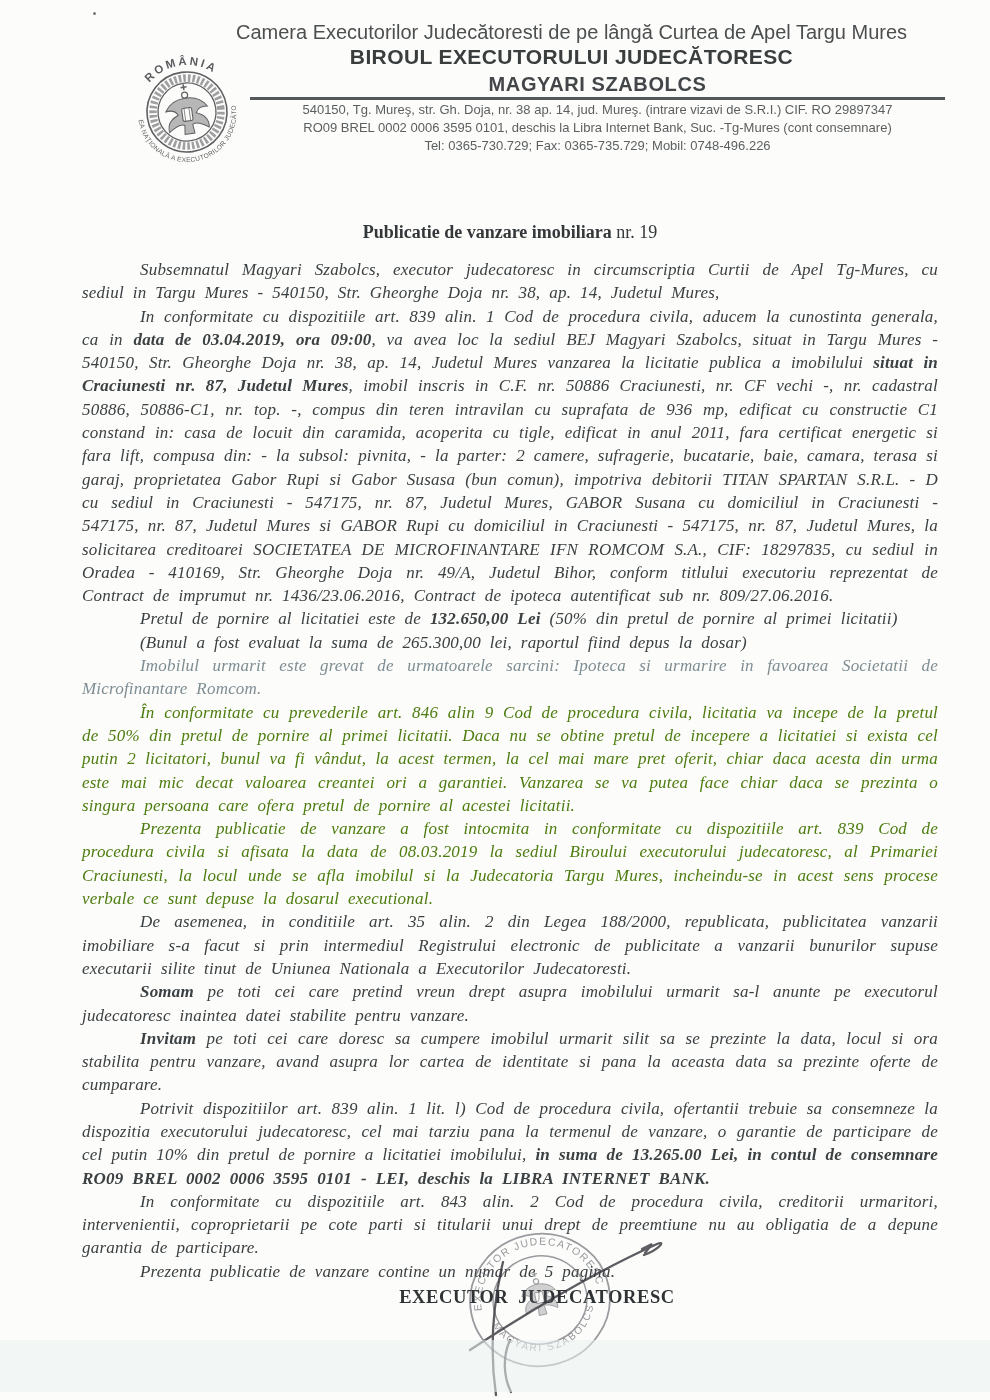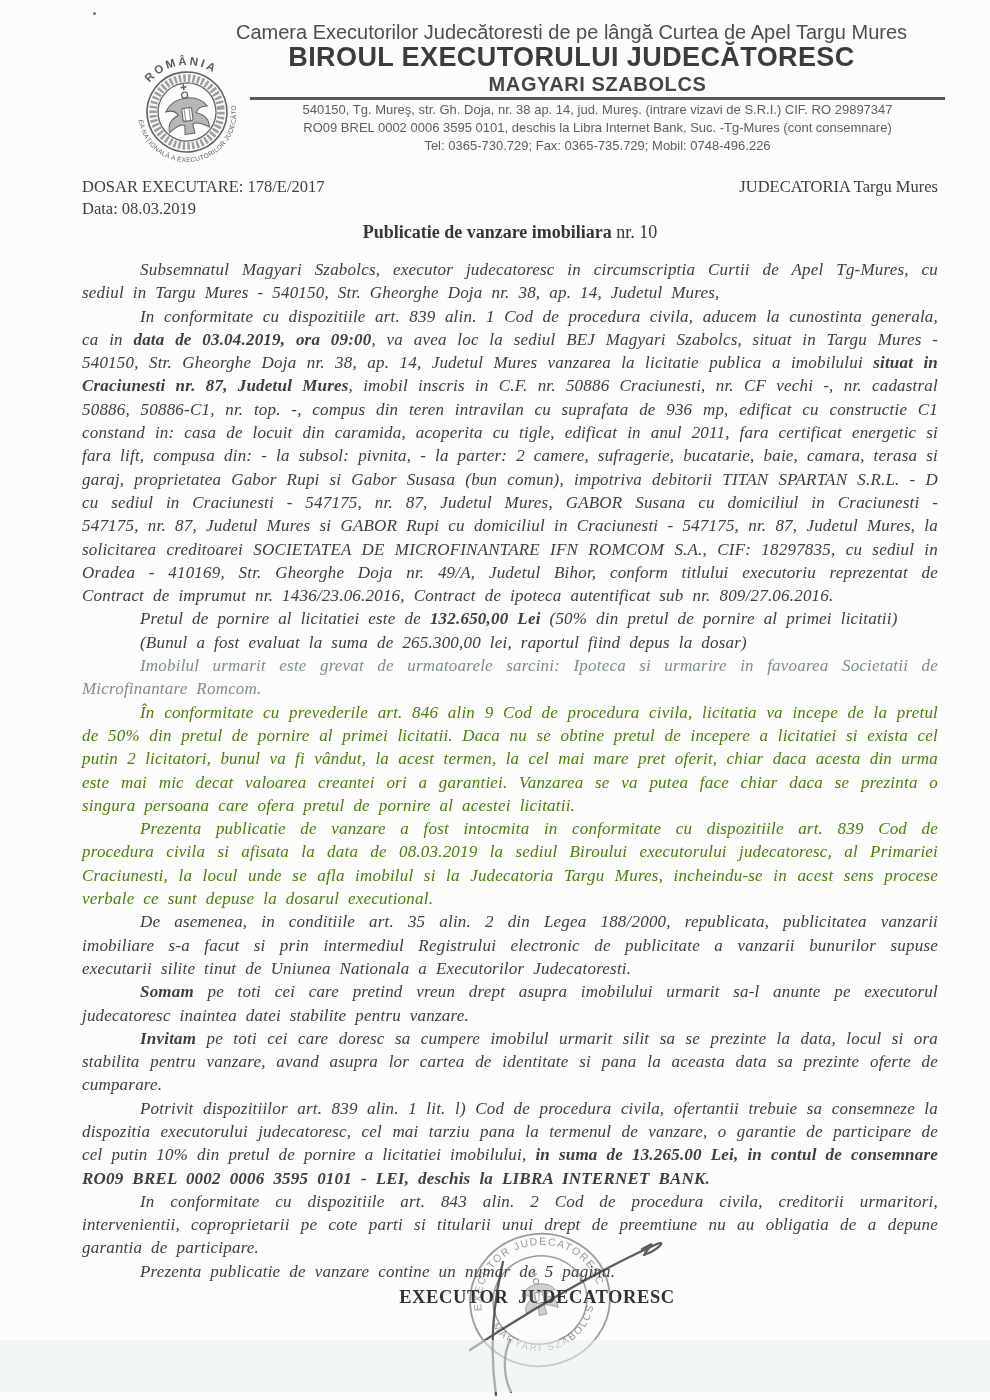--- a/index.html
+++ b/index.html
@@ -13,21 +13,21 @@
   .speck { position:absolute; left:93px; top:12px; width:3px; height:3px;
     background:#777; border-radius:50%; }
 
   
   .letterhead { position:absolute; top:22px; left:0; right:0; }
   .union-seal { position:absolute; left:112px; top:18px; }
   .head-text { margin-left:250px; width:695px; text-align:center;
     font-family:"Liberation Sans", sans-serif; }
   .camera-line { font-size:20px; line-height:20px; color:#4c4f50;
     transform:translateX(-26px); }
-  .office-title { font-size:27px; line-height:30px; font-weight:bold;
+  .office-title { font-size:21px; line-height:30px; font-weight:bold;
     color:#3a3d3e; letter-spacing:.4px; transform:translateX(-26px); }
   .officer-name { font-size:20px; line-height:24px; font-weight:bold;
     color:#434648; letter-spacing:.6px; }
   .head-rule { height:2.5px; background:#55585a; margin-top:1px; }
   .addr-line { font-size:13px; line-height:17.3px; color:#5b5f60; margin-top:1px; }
 
   
   .meta { position:absolute; top:176px; left:82px; width:856px;
     display:flex; justify-content:space-between; align-items:flex-start;
     font-size:16.5px; line-height:22px; color:#3b3f41; }
@@ -89,30 +89,23 @@
       <div class="camera-line">Camera Executorilor Judecătoresti de pe lângă Curtea de Apel Targu Mures</div>
       <div class="office-title">BIROUL EXECUTORULUI JUDECĂTORESC</div>
       <div class="officer-name">MAGYARI SZABOLCS</div>
       <div class="head-rule"></div>
       <div class="addr-line">540150, Tg. Mureş, str. Gh. Doja, nr. 38 ap. 14, jud. Mureş. (intrare vizavi de S.R.I.) CIF. RO 29897347</div>
       <div class="addr-line">RO09 BREL 0002 0006 3595 0101, deschis la Libra Internet Bank, Suc. -Tg-Mures (cont consemnare)</div>
       <div class="addr-line">Tel: 0365-730.729; Fax: 0365-735.729; Mobil: 0748-496.226</div>
     </div>
   </header>
 
-  <section class="meta">
-    <div>
-      <div>DOSAR EXECUTARE: 178/E/2017</div>
-      <div>Data: 08.03.2019</div>
-    </div>
-    <div>JUDECATORIA Targu Mures</div>
-  </section>
 
   <h1 class="doc-title">
-    <span class="b">Publicatie de vanzare imobiliara</span><span> nr. 10</span>
+    <span class="b">Publicatie de vanzare imobiliara</span><span> nr. 19</span>
   </h1>
 
   <main class="body-text">
   <p class="para"><span>Subsemnatul Magyari Szabolcs, executor judecatoresc in circumscriptia Curtii de Apel Tg-Mures, cu sediul in Targu Mures - 540150, Str. Gheorghe Doja nr. 38, ap. 14, Judetul Mures,</span></p>
       <p class="para"><span>In conformitate cu dispozitiile art. 839 alin. 1 Cod de procedura civila, aducem la cunostinta generala, ca in </span><span class="b">data de 03.04.2019, ora 09:00</span><span>, va avea loc la sediul BEJ Magyari Szabolcs, situat in Targu Mures - 540150, Str. Gheorghe Doja nr. 38, ap. 14, Judetul Mures vanzarea la licitatie publica a imobilului </span><span class="b">situat in Craciunesti nr. 87, Judetul Mures</span><span>, imobil inscris in C.F. nr. 50886 Craciunesti, nr. CF vechi -, nr. cadastral 50886, 50886-C1, nr. top. -, compus din teren intravilan cu suprafata de 936 mp, edificat cu constructie C1 constand in: casa de locuit din caramida, acoperita cu tigle, edificat in anul 2011, fara certificat energetic si fara lift, compusa din: - la subsol: pivnita, - la parter: 2 camere, sufragerie, bucatarie, baie, camara, terasa si garaj, proprietatea Gabor Rupi si Gabor Susasa (bun comun), impotriva debitorii TITAN SPARTAN S.R.L. - D cu sediul in Craciunesti - 547175, nr. 87, Judetul Mures, GABOR Susana cu domiciliul in Craciunesti - 547175, nr. 87, Judetul Mures si GABOR Rupi cu domiciliul in Craciunesti - 547175, nr. 87, Judetul Mures, la solicitarea creditoarei SOCIETATEA DE MICROFINANTARE IFN ROMCOM S.A., CIF: 18297835, cu sediul in Oradea - 410169, Str. Gheorghe Doja nr. 49/A, Judetul Bihor, conform titlului executoriu reprezentat de Contract de imprumut nr. 1436/23.06.2016, Contract de ipoteca autentificat sub nr. 809/27.06.2016.</span></p>
       <p class="para"><span>Pretul de pornire al licitatiei este de </span><span class="b">132.650,00 Lei</span><span> (50% din pretul de pornire al primei licitatii)</span></p>
       <p class="para"><span>(Bunul a fost evaluat la suma de 265.300,00 lei, raportul fiind depus la dosar)</span></p>
       <p class="para tone-light"><span>Imobilul urmarit este grevat de urmatoarele sarcini: Ipoteca si urmarire in favoarea Societatii de Microfinantare Romcom.</span></p>
       <p class="para tone-mid"><span>În conformitate cu prevederile art. 846 alin 9 Cod de procedura civila, licitatia va incepe de la pretul de 50% din pretul de pornire al primei licitatii. Daca nu se obtine pretul de incepere a licitatiei si exista cel putin 2 licitatori, bunul va fi vândut, la acest termen, la cel mai mare pret oferit, chiar daca acesta din urma este mai mic decat valoarea creantei ori a garantiei. Vanzarea se va putea face chiar daca se prezinta o singura persoana care ofera pretul de pornire al acestei licitatii.</span></p>
       <p class="para tone-mid"><span>Prezenta publicatie de vanzare a fost intocmita in conformitate cu dispozitiile art. 839 Cod de procedura civila si afisata la data de 08.03.2019 la sediul Biroului executorului judecatoresc, al Primariei Craciunesti, la locul unde se afla imobilul si la Judecatoria Targu Mures, incheindu-se in acest sens procese verbale ce sunt depuse la dosarul executional.</span></p>

